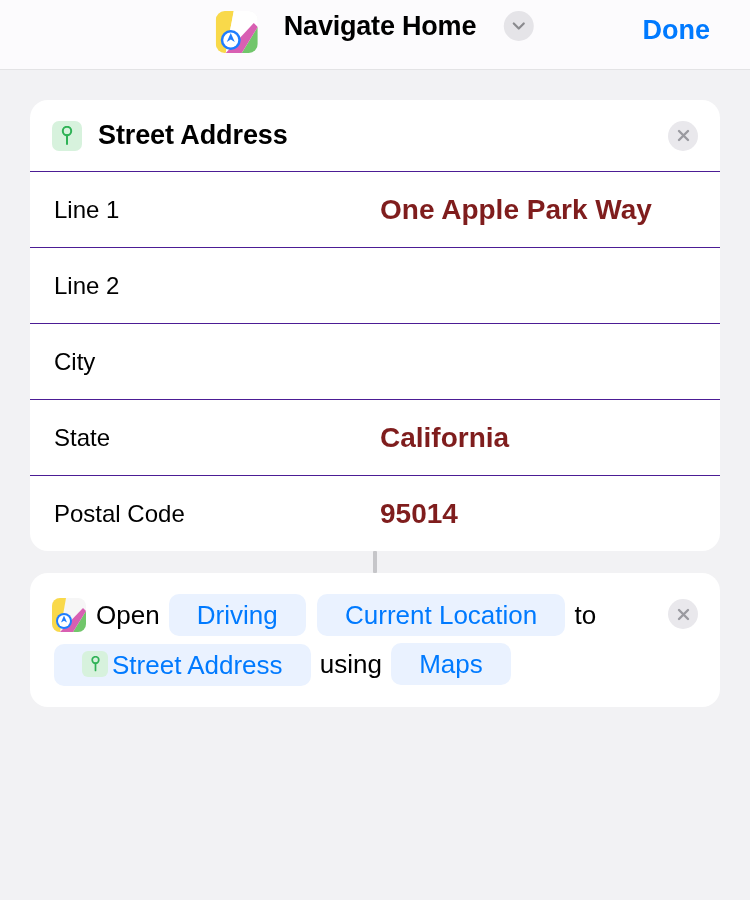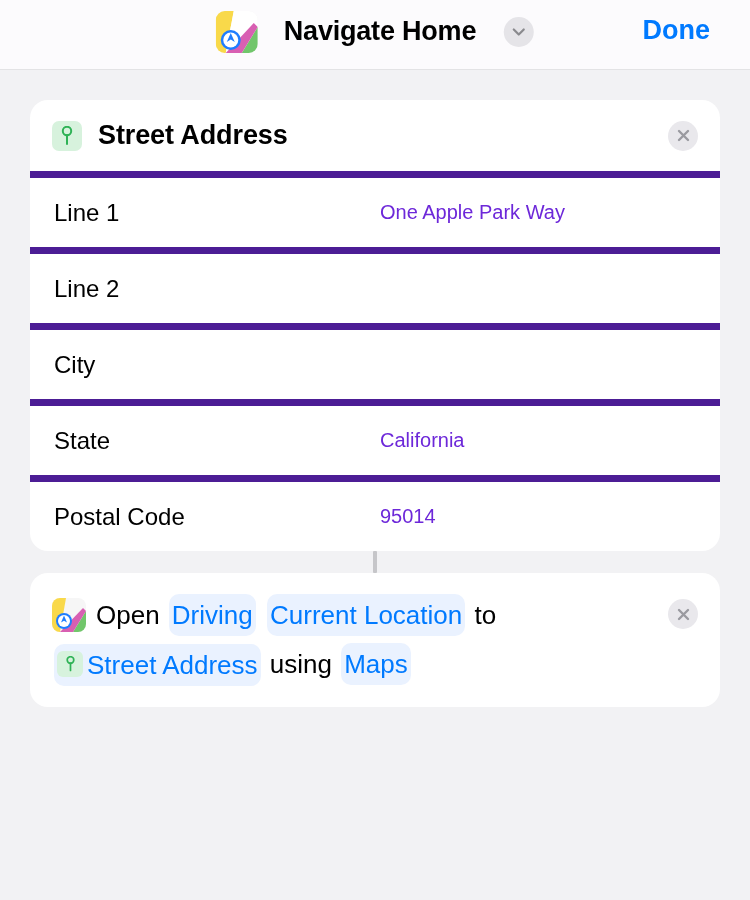--- a/index.html
+++ b/index.html
@@ -19,21 +19,21 @@
       align-items: center;
       position: relative;
       padding: 0 24px 14px 24px;
     }
     .header-center {
       position: absolute;
       left: 50%;
       top: 46%;
       transform: translate(-50%, -50%);
       display: flex;
-      align-items: center;
+      align-items: flex-start;
       gap: 26px;
     }
     .maps-icon {
       width: 42px;
       height: 42px;
       border-radius: 9px;
       overflow: hidden;
       flex-shrink: 0;
     }
     .header-title {
@@ -113,32 +113,33 @@
       border-radius: 50%;
       background: #e9e8ec;
       display: flex;
       align-items: center;
       justify-content: center;
     }
     .field-row {
       display: flex;
       align-items: center;
       height: 76px;
-      border-top: 7px solid #4c1d95;
+      border-top: 1px solid #4c1d95;
       padding: 0 24px;
     }
     .field-label {
       flex: 0 0 326px;
       font-size: 24px;
       color: #000;
     }
     .field-value {
       flex: 1;
-      font-size: 20px;
-      color: #6d28d9;
+      font-size: 28px;
+      color: #7f1d1d;
+      font-weight: bold;
     }
     .connector {
       width: 4px;
       height: 22px;
       background: #c6c6c9;
       margin: 0 auto;
       border-radius: 1px;
     }
     .action-card {
       background: #fff;
@@ -161,21 +162,21 @@
       margin-right: 10px;
       position: relative;
       top: -2px;
     }
     .token {
       display: inline-flex;
       align-items: center;
       background: #eaf2ff;
       color: #007aff;
       border-radius: 10px;
-      padding: 4px 3px;
+      padding: 4px 28px;
       font-size: 26px;
       vertical-align: baseline;
       line-height: 34px;
       margin: 0 2px;
     }
     .token-content { white-space: nowrap; }
     .action-close {
       position: absolute;
       right: 22px;
       top: 26px;

